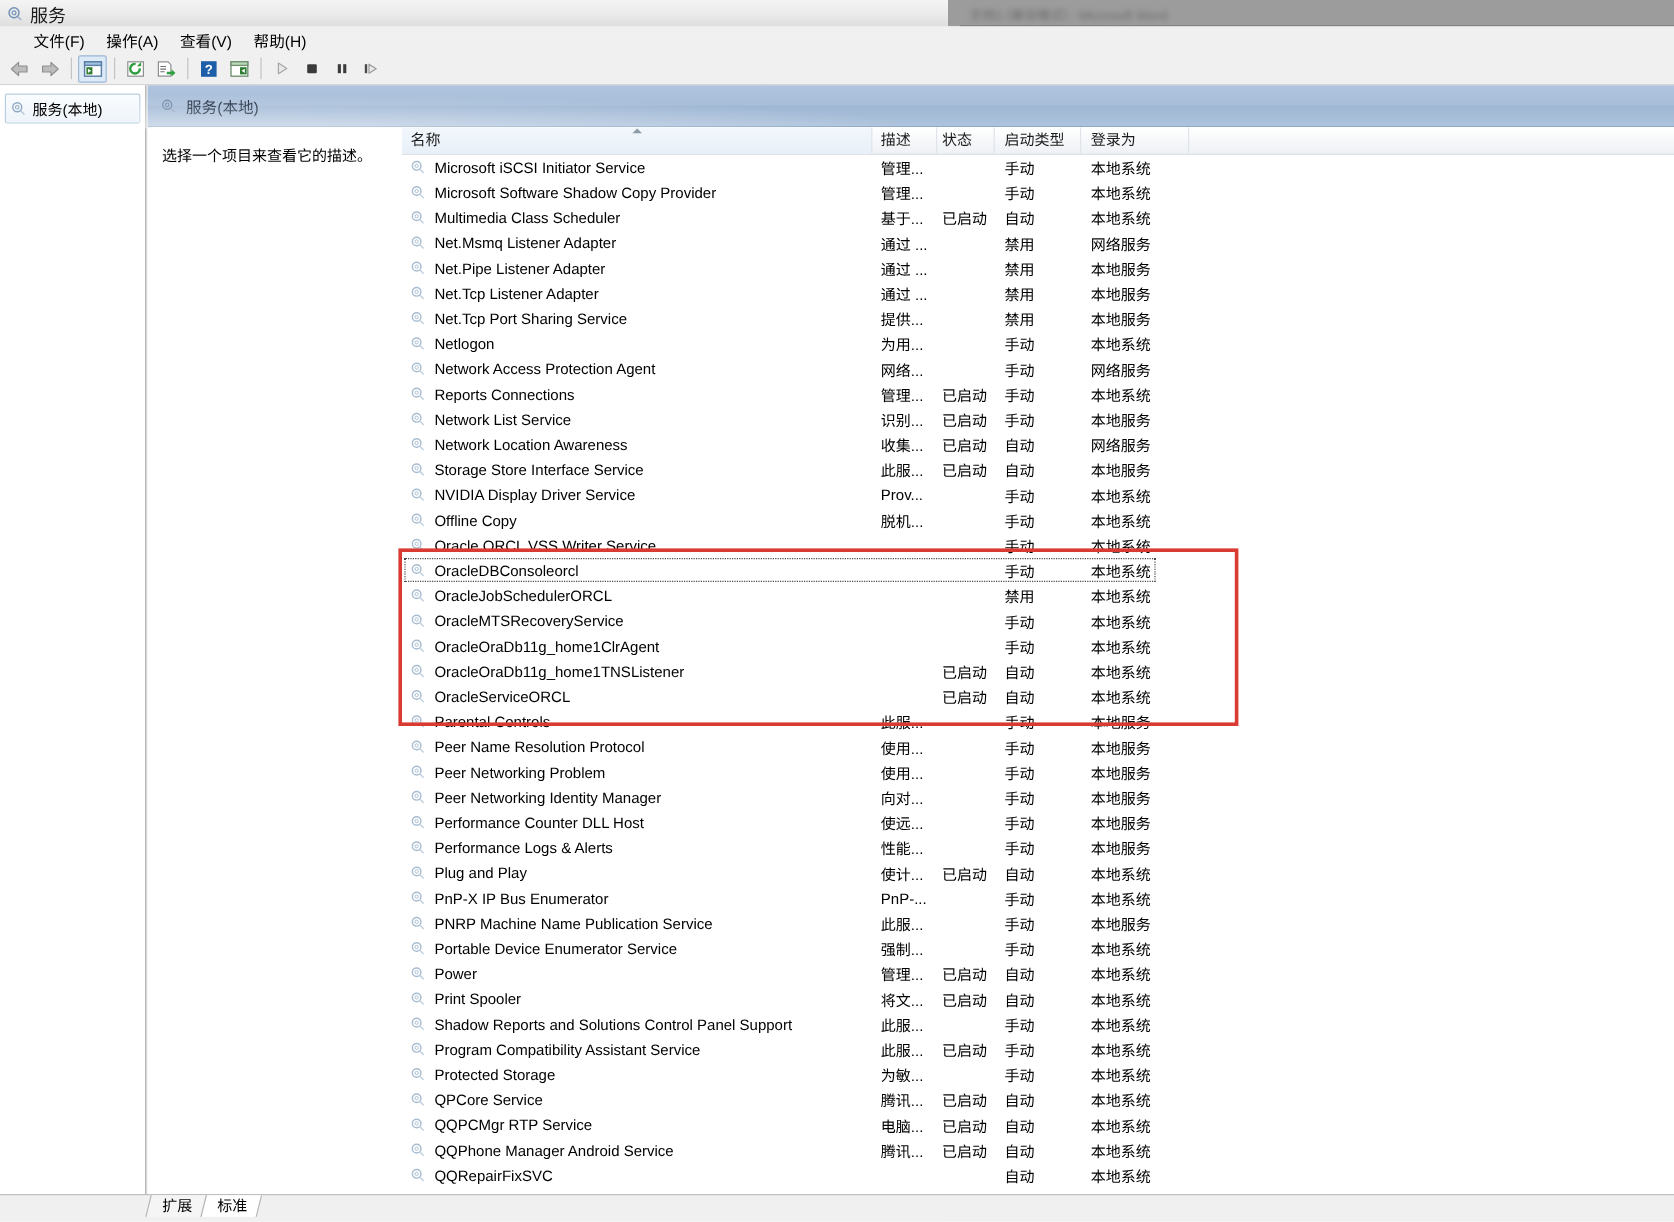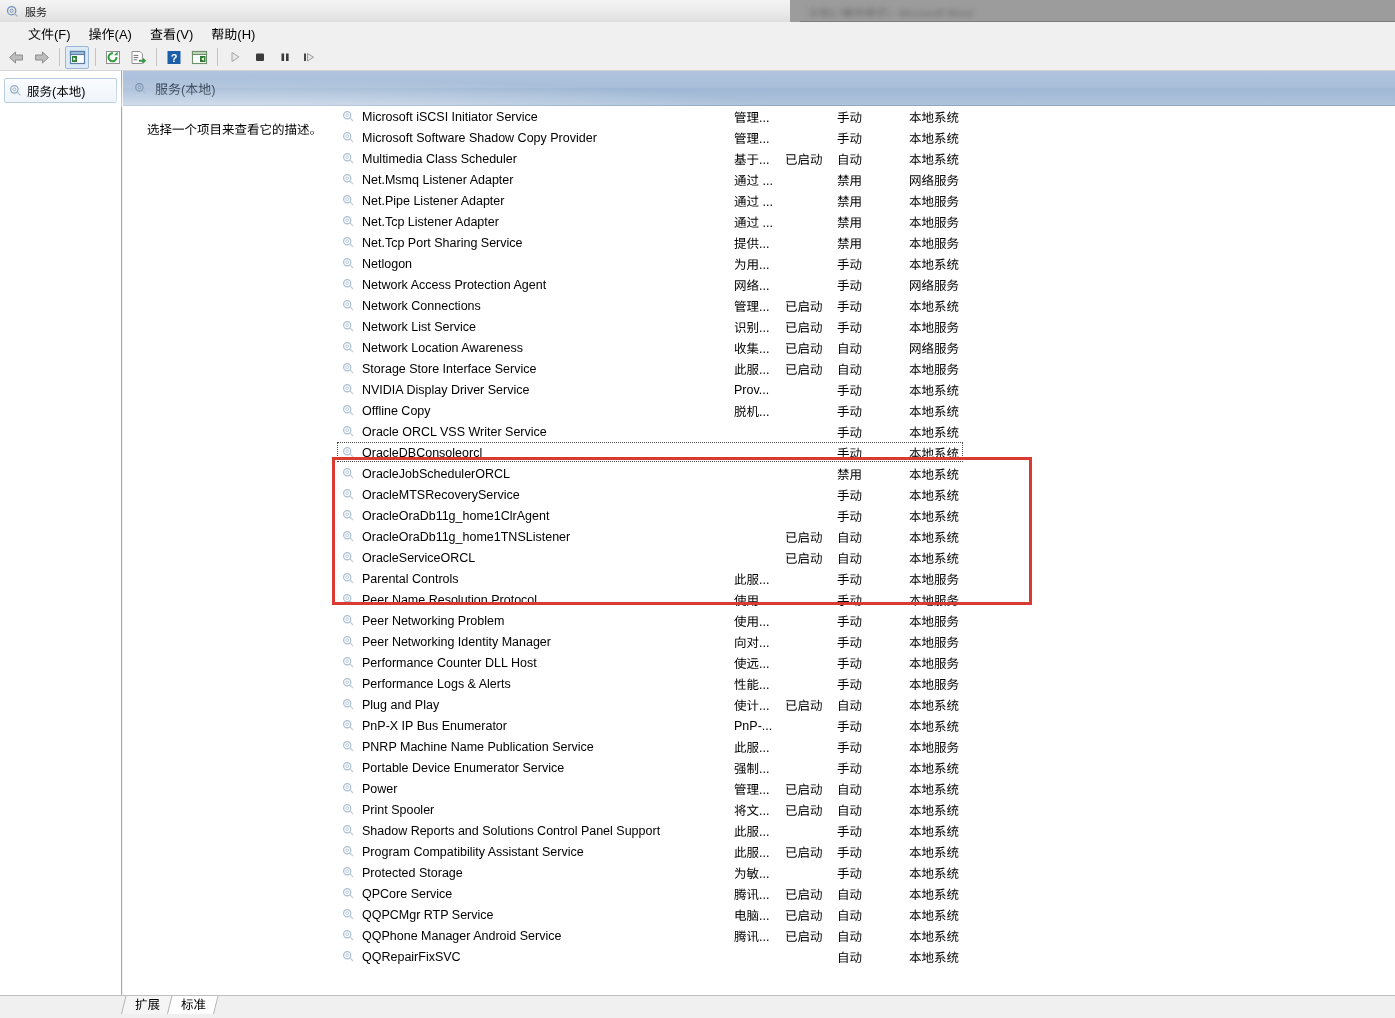--- a/index.html
+++ b/index.html
@@ -56,21 +56,21 @@
     position: absolute;
     left: 0; top: 0;
     width: 790px; height: 22px;
     background: linear-gradient(to bottom, #f4f4f4 0%, #eaeaea 55%, #dedede 100%);
     display: flex;
     align-items: center;
     padding-left: 6px;
     box-sizing: border-box;
   }
   .titlebar .tb-text {
-    font-size: 11px;
+    font-size: 15px;
     color: #1b1b1b;
     margin-left: 6px;
   }
 
   
   .menubar {
     position: absolute;
     left: 0; top: 22px;
     width: 1395px; height: 22px;
     background: #f0f0f0;
@@ -178,21 +178,21 @@
     bottom: -2px;
     width: 760px;
     height: 34px;
     background: radial-gradient(ellipse at 10% 120%, rgba(255,255,255,.55) 0%, rgba(255,255,255,0) 62%);
     pointer-events: none;
   }
 
   
   .desc-col {
     position: absolute;
-    left: 16px; top: 35px;
+    left: 4px; top: 35px;
     width: 212px; height: 889px;
     background: #ffffff;
     padding: 13px 0 0 8px;
     box-sizing: border-box;
     font-size: 12.5px;
     color: #000;
   }
 
   
   .listview {
@@ -473,20 +473,38 @@
       </span>
       <span class="ph-text">服务(本地)</span>
       <div class="pane-header-curve"></div>
     </div>
 
     <div class="desc-col">
       <span>选择一个项目来查看它的描述。</span>
     </div>
 
     <div class="listview">
+      <div class="lv-header">
+        <div class="lv-th sorted" style="width:392px;">
+          <span class="sort-arrow"></span>
+          <span>名称</span>
+        </div>
+        <div class="lv-th" style="width:54px;">
+          <span>描述</span>
+        </div>
+        <div class="lv-th" style="width:48px;padding-left:4px;">
+          <span>状态</span>
+        </div>
+        <div class="lv-th" style="width:72px;padding-left:8px;">
+          <span>启动类型</span>
+        </div>
+        <div class="lv-th" style="width:90px;padding-left:8px;">
+          <span>登录为</span>
+        </div>
+      </div>
       <div class="lv-body" id="lv-body">
           <div class="lv-row">
             <div class="cell-name">
               <span>
                 <svg class="gear" viewBox="0 0 16 16" width="13" height="13">
                   <circle cx="6.4" cy="6.4" r="4.4" fill="none" stroke="#a9bdd2" stroke-width="1.5"></circle>
                   <circle cx="6.4" cy="6.4" r="1.7" fill="#ffffff" stroke="#a9bdd2" stroke-width="1"></circle>
                   <path d="M9.6 9.6 L13.6 13.6" stroke="#c2d0de" stroke-width="1.5"></path>
                 </svg>
               </span>
@@ -627,21 +645,21 @@
           </div>
           <div class="lv-row">
             <div class="cell-name">
               <span>
                 <svg class="gear" viewBox="0 0 16 16" width="13" height="13">
                   <circle cx="6.4" cy="6.4" r="4.4" fill="none" stroke="#a9bdd2" stroke-width="1.5"></circle>
                   <circle cx="6.4" cy="6.4" r="1.7" fill="#ffffff" stroke="#a9bdd2" stroke-width="1"></circle>
                   <path d="M9.6 9.6 L13.6 13.6" stroke="#c2d0de" stroke-width="1.5"></path>
                 </svg>
               </span>
-              <span class="nm">Network Connections</span>
+              <span class="nm">Reports Connections</span>
             </div>
             <div class="cell-desc">管理...</div>
             <div class="cell-status">已启动</div>
             <div class="cell-start">手动</div>
             <div class="cell-logon">本地系统</div>
           </div>
           <div class="lv-row">
             <div class="cell-name">
               <span>
                 <svg class="gear" viewBox="0 0 16 16" width="13" height="13">

